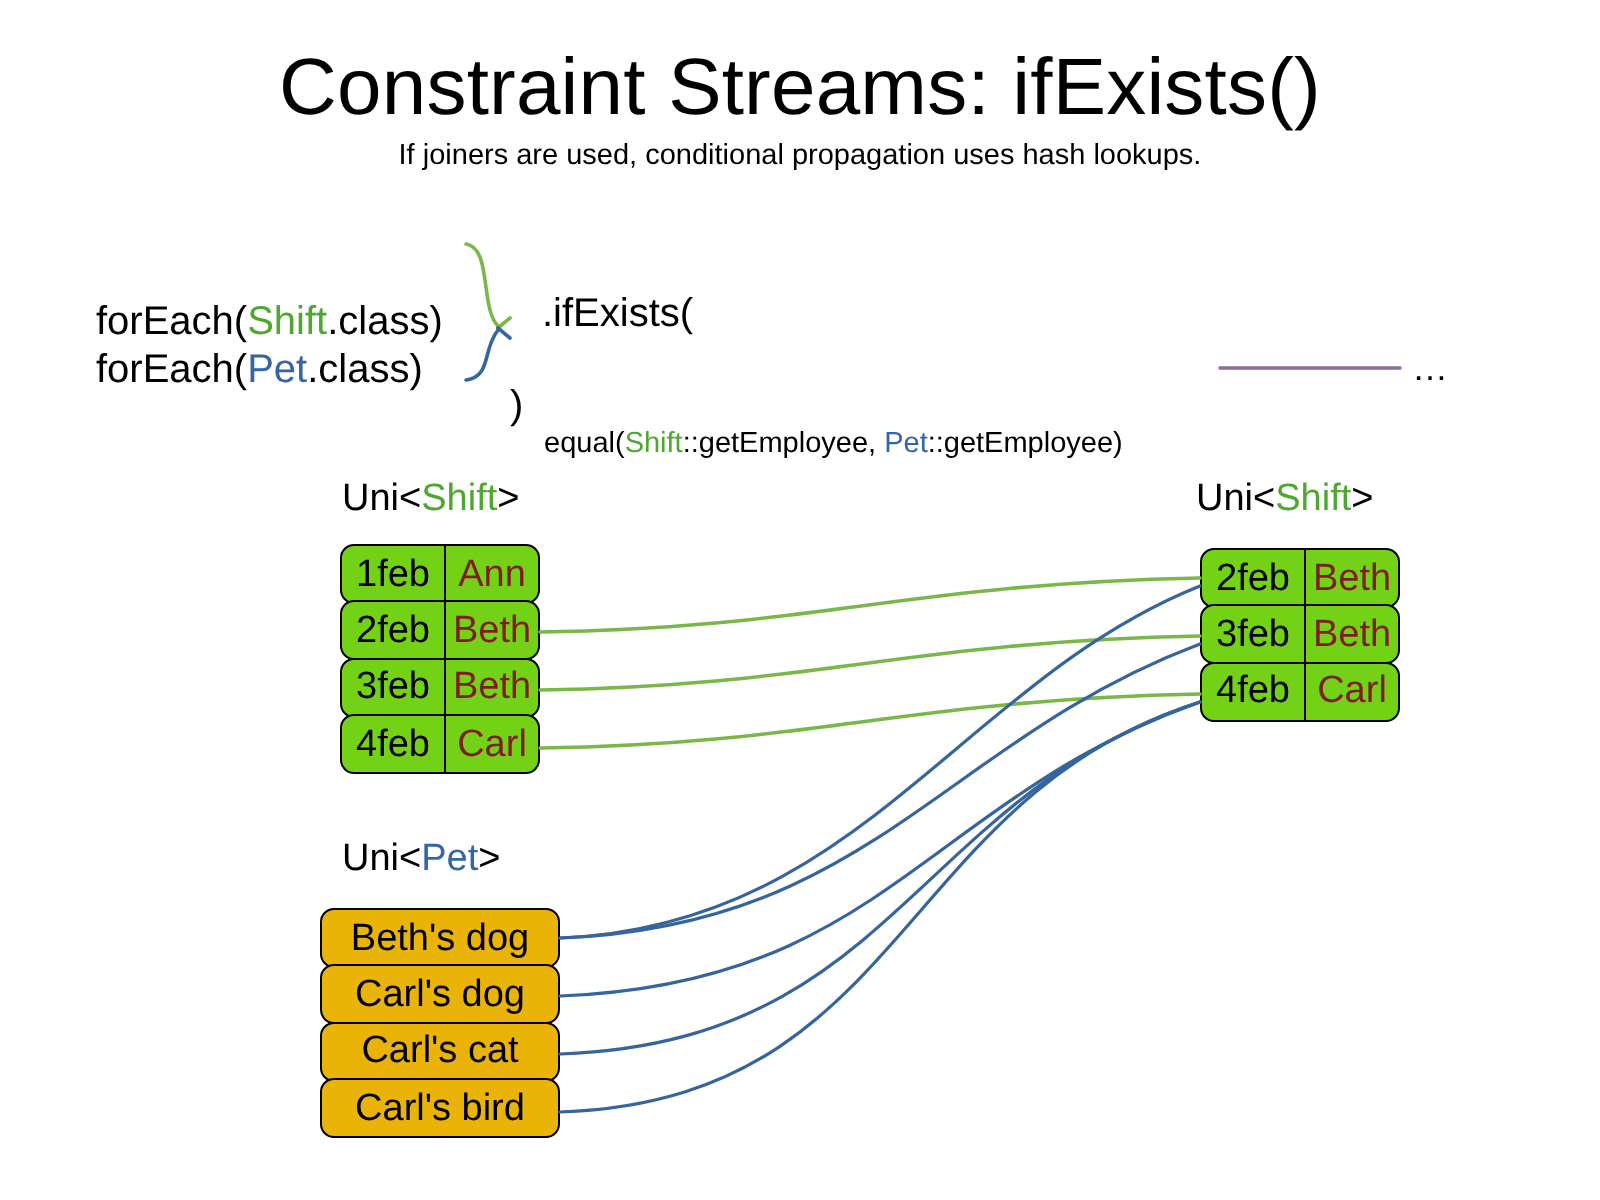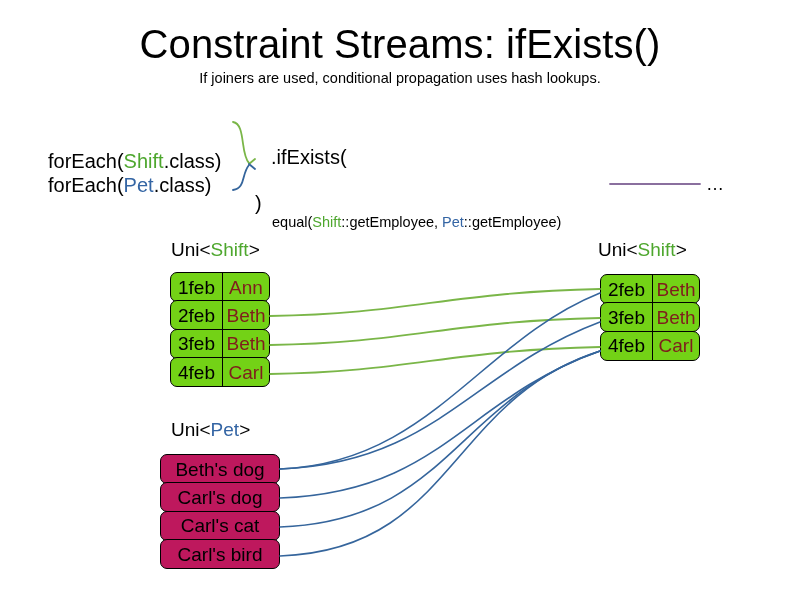--- a/index.html
+++ b/index.html
@@ -41,21 +41,21 @@
 
   
   .tbl{position:absolute;}
   .row{
     position:relative;height:30px;box-sizing:border-box;
     border:1.6px solid #000;border-radius:7px;
     display:flex;align-items:center;margin-top:-1.6px;
   }
   .row:first-child{margin-top:0;}
   .row.shift{background:#73d216;}
-  .row.pet{background:#be185d;}
+  .row.pet{background:#eab308;}
   .cell{
     box-sizing:border-box;height:100%;display:flex;align-items:center;
     justify-content:center;font-size:19px;line-height:1;
   }
   .cell.date{width:52px;border-right:1.6px solid #000;color:#000;}
   .cell.name{flex:1;color:#7f1d1d;}
   .cell.full{flex:1;color:#000;}
 
   .tbl-left-shift{left:170px;top:268px;width:100px;}
   .tbl-right-shift{left:600px;top:270px;width:100px;}

